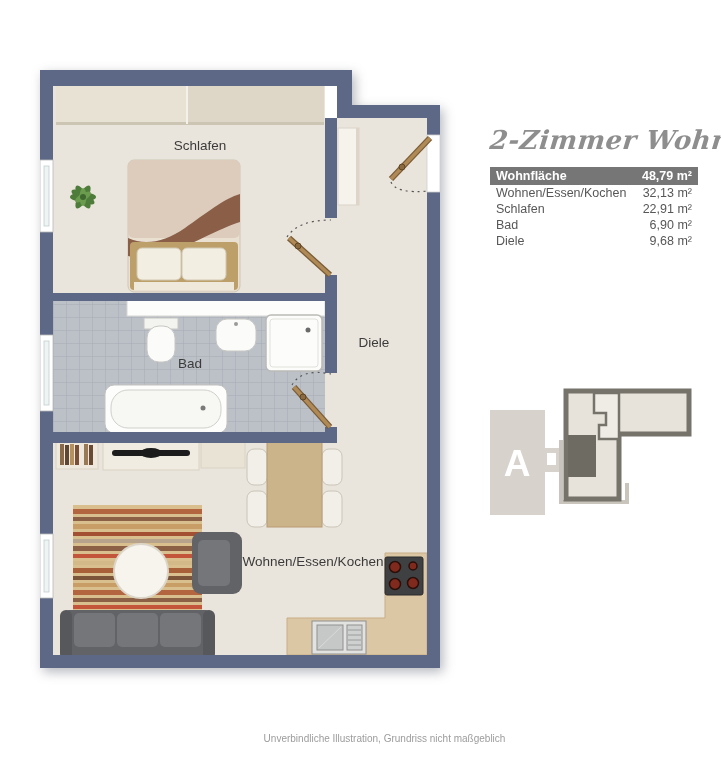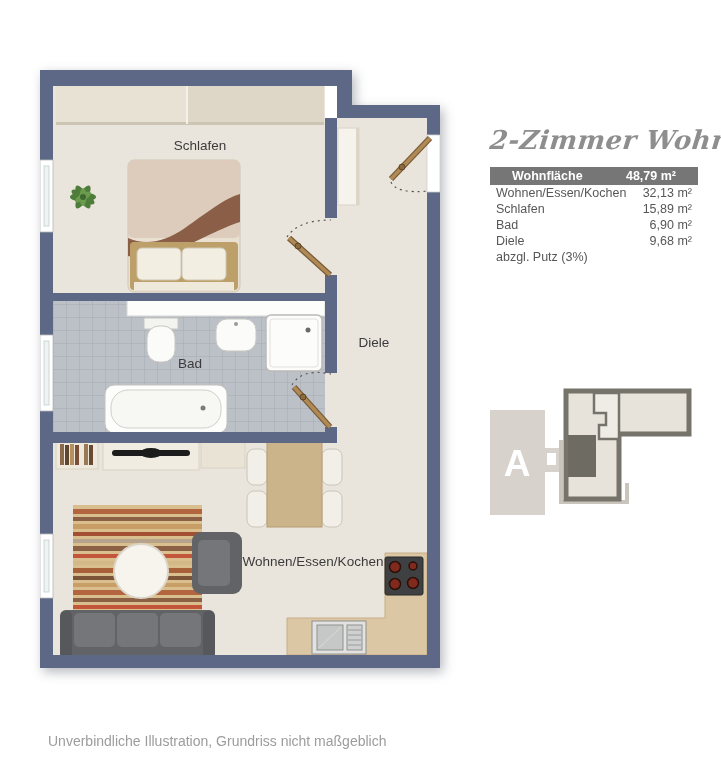--- a/index.html
+++ b/index.html
@@ -13,30 +13,30 @@
   .floor{fill:var(--floor);}
 
   .info{position:absolute;left:490px;top:120px;width:208px;}
   .apt-title{font-family:"DejaVu Serif",serif;font-style:italic;font-weight:700;
              font-size:26px;color:var(--title-text);transform:skewX(-6deg);
              white-space:nowrap;letter-spacing:.5px;line-height:40px;margin-bottom:7px;}
   .area-table{width:208px;font-size:12.5px;}
   .arow{display:flex;justify-content:space-between;align-items:center;
         padding:1px 6px;line-height:14px;color:var(--table-text);}
   .arow.header{background:var(--table-header-bg);color:var(--table-header-text);
-               font-weight:bold;padding:2px 22px;line-height:14px;}
+               font-weight:bold;padding:2px 6px;line-height:14px;}
   .arow .val{text-align:left;margin-left:8px;}
 
   .locator{position:absolute;left:488px;top:383px;}
   .loc-block{fill:var(--locator-fill);}
   .loc-letter{font-family:"Liberation Sans",sans-serif;font-weight:bold;
               font-size:37px;fill:#ffffff;}
 
-  .disclaimer{position:absolute;left:48px;right:0;top:733px;
-              font-size:14px;color:var(--disclaimer-text);}
+  .disclaimer{position:absolute;left:48px;right:0;top:733px;text-align:center;
+              font-size:10px;color:var(--disclaimer-text);}
 </style>
 </head>
 <body>
 
 <div class="page">
 
   <svg class="plan-svg" width="400" height="598" viewBox="0 0 400 598">
     <defs>
       <pattern id="tiles" width="13" height="13" patternUnits="userSpaceOnUse">
         <rect width="13" height="13" fill="#bcc0c7"></rect>
@@ -240,33 +240,29 @@
       <div class="arow header">
         <span>Wohnfläche</span>
         <span class="val">48,79 m²</span>
       </div>
       <div class="arow">
         <span>Wohnen/Essen/Kochen</span>
         <span class="val">32,13 m²</span>
       </div>
       <div class="arow">
         <span>Schlafen</span>
-        <span class="val">15,89 m²</span>
+        <span class="val">22,91 m²</span>
       </div>
       <div class="arow">
         <span>Bad</span>
         <span class="val">6,90 m²</span>
       </div>
       <div class="arow">
         <span>Diele</span>
         <span class="val">9,68 m²</span>
-      </div>
-      <div class="arow">
-        <span>abzgl. Putz (3%)</span>
-        <span class="val"></span>
       </div>
     </div>
   </div>
 
   <svg class="locator" width="212" height="140" viewBox="0 0 212 140">
     <rect class="loc-block" x="2" y="27" width="55" height="105"></rect>
     <rect class="loc-block" x="57" y="65" width="16" height="24"></rect>
     <rect x="59" y="70" width="9" height="12" fill="#ffffff"></rect>
     <text class="loc-letter" x="29" y="93" text-anchor="middle">A</text>
     <polyline points="73,57 73,119 139,119 139,100" fill="none" stroke="#c9c5bd" stroke-width="4"></polyline>

